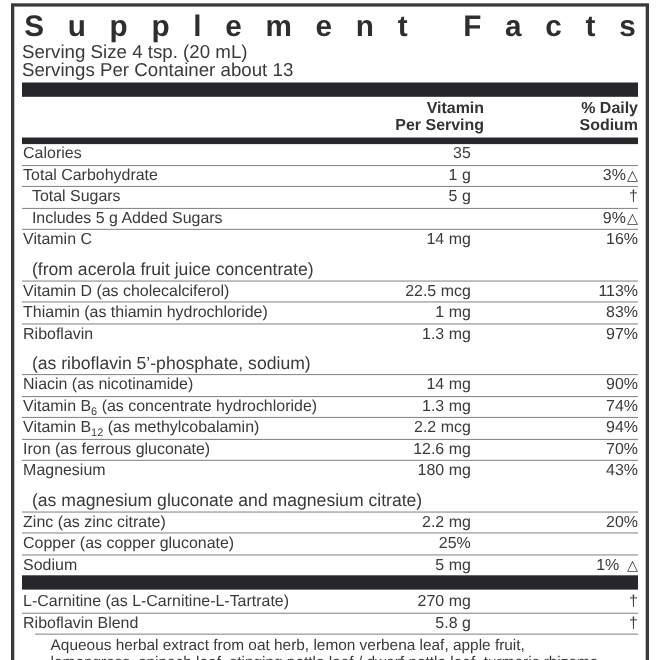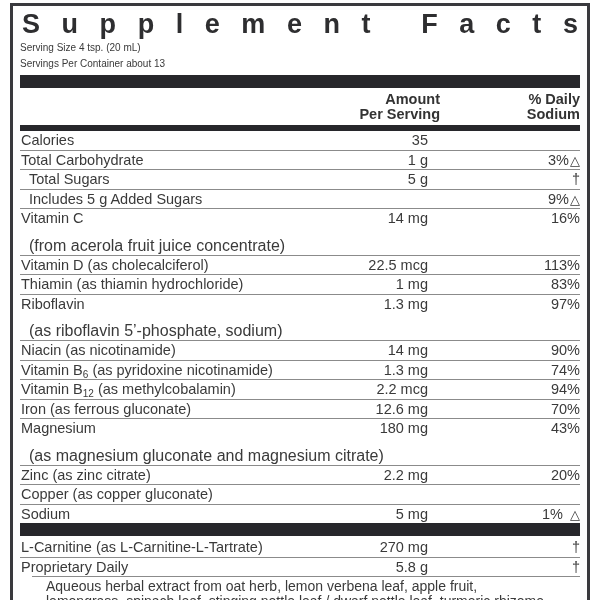--- a/index.html
+++ b/index.html
@@ -3,21 +3,21 @@
 <meta charset="utf-8">
 <style>
   html,body{margin:0;padding:0;background:#fff;width:600px;height:600px;overflow:hidden;
     font-family:"Liberation Sans","DejaVu Sans",sans-serif;color:#3a3a3a;}
   .label{box-sizing:border-box;width:580px;margin:3px 10px;border:3px solid #3a3a3e;
     padding:2px 7px 4px;background:#fff;}
   
   .title{display:flex;justify-content:space-between;align-items:flex-end;
     font-weight:bold;font-size:27px;line-height:30px;color:#2e2e30;margin:1px 2px 0;}
   
-  .serv{font-size:10px;line-height:15px;margin:1px 0 4px;color:#3a3a3a;}
+  .serv{font-size:17px;line-height:15px;margin:1px 0 4px;color:#3a3a3a;}
   .serv div{margin-bottom:1px;}
   
   .bar{background:var(--bar,#27272b);width:100%;}
   .bar.thick{height:13px;}
   .bar.mid{height:6px;}
   .bar.b11{height:11px;}
   
   .colhead{display:grid;grid-template-columns:1fr 112px 140px;padding:4px 0 3px;}
   .colhead .c{font-weight:bold;font-size:14.5px;line-height:15px;text-align:right;color:#333;}
   
@@ -64,21 +64,21 @@
   <div class="serv">
     <div>Serving Size 4 tsp. (20 mL)</div>
     <div>Servings Per Container about 13</div>
   </div>
 
   <div class="bar thick"></div>
 
   <div class="colhead">
     <div class="c"></div>
     <div class="c">
-      <div>Amount</div>
+      <div>Vitamin</div>
       <div>Per Serving</div>
     </div>
     <div class="c">
       <div>% Daily</div>
       <div>Sodium</div>
     </div>
   </div>
 
   <div class="bar mid"></div>
 
@@ -161,21 +161,21 @@
   <div class="row">
     <div class="cell name">Niacin (as nicotinamide)</div>
     <div class="cell amount">14 mg</div>
     <div class="cell dv">
           <span class="dvtext">90%</span>
         </div>
 
   </div>
 
   <div class="row">
-    <div class="cell name"><span>Vitamin B</span><sub class="subnum">6</sub><span> (as pyridoxine nicotinamide)</span></div>
+    <div class="cell name"><span>Vitamin B</span><sub class="subnum">6</sub><span> (as concentrate hydrochloride)</span></div>
     <div class="cell amount">1.3 mg</div>
     <div class="cell dv">
           <span class="dvtext">74%</span>
         </div>
 
   </div>
 
   <div class="row">
     <div class="cell name"><span>Vitamin B</span><sub class="subnum">12</sub><span> (as methylcobalamin)</span></div>
     <div class="cell amount">2.2 mcg</div>
@@ -207,20 +207,23 @@
     <div class="cell name">Zinc (as zinc citrate)</div>
     <div class="cell amount">2.2 mg</div>
     <div class="cell dv">
           <span class="dvtext">20%</span>
         </div>
 
   </div>
 
   <div class="row">
     <div class="cell name">Copper (as copper gluconate)</div>
+    <div class="cell dv">
+          <span class="dvtext">25%</span>
+        </div>
 
   </div>
 
   <div class="row">
     <div class="cell name">Sodium</div>
     <div class="cell amount">5 mg</div>
     <div class="cell dv">
           <span class="dvtext">1%</span>
           <span class="sym gap">△</span>
         </div>
@@ -235,21 +238,21 @@
     <div class="cell name">L-Carnitine (as L-Carnitine-L-Tartrate)</div>
     <div class="cell amount">270 mg</div>
     <div class="cell dv">
           <span class="dvtext"></span>
           <span class="sym dagger">†</span>
         </div>
 
   </div>
 
   <div class="row">
-    <div class="cell name">Proprietary Daily</div>
+    <div class="cell name">Riboflavin Blend</div>
     <div class="cell amount">5.8 g</div>
     <div class="cell dv">
           <span class="dvtext"></span>
           <span class="sym dagger">†</span>
         </div>
 
   </div>
 </div>
 
   <div class="blend">

